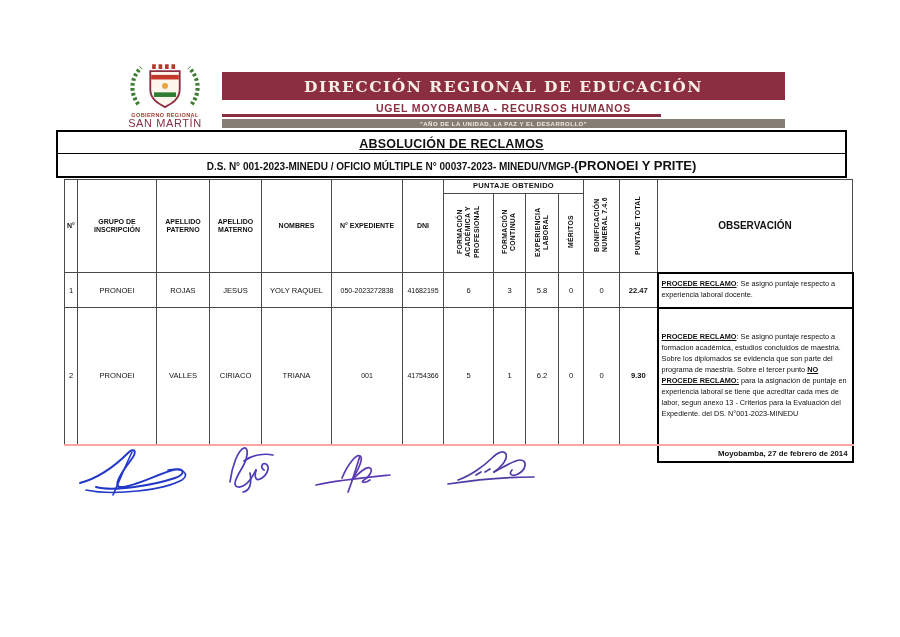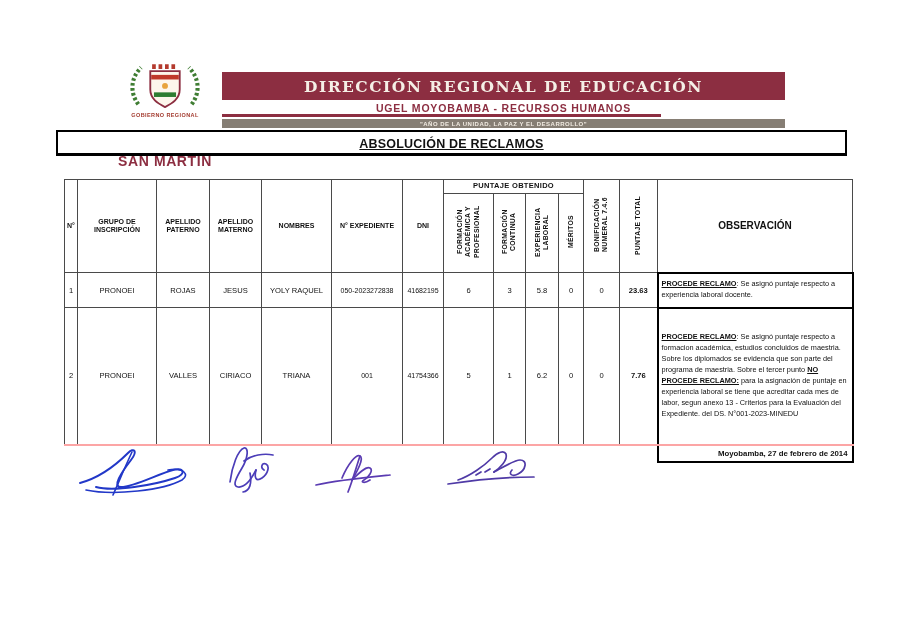--- a/index.html
+++ b/index.html
@@ -3,21 +3,21 @@
 <meta charset="utf-8">
 <style>
   html,body{margin:0;padding:0;background:#ffffff;}
   body{width:900px;height:637px;position:relative;overflow:hidden;
        font-family:"Liberation Sans",sans-serif;color:#111;}
   .abs{position:absolute;}
 
   
   .logo{left:118px;top:62px;width:94px;text-align:center;}
   .logo-org{font-size:5.5px;font-weight:bold;color:#a33b2f;letter-spacing:.4px;line-height:1.1;}
-  .logo-region{font-size:14px;font-weight:bold;color:#8c2e41;letter-spacing:.6px;line-height:1.05;margin-top:36px;}
+  .logo-region{font-size:11px;font-weight:normal;color:#8c2e41;letter-spacing:.6px;line-height:1.05;}
 
   .banner{left:222px;top:72px;width:563px;}
   .banner-top{background:#8c2e41;height:28px;display:flex;align-items:center;justify-content:center;}
   .banner-top span{color:#f5efe6;font-family:"DejaVu Serif",serif;font-weight:bold;
                    font-size:15.5px;letter-spacing:1.5px;white-space:nowrap;}
   .banner-mid{height:14px;display:flex;align-items:flex-end;justify-content:center;}
   .banner-mid span{color:#8c2e41;font-weight:bold;font-size:10.5px;letter-spacing:.8px;}
   .banner-rule{height:3px;background:#8c2e41;width:78%;}
   .banner-gray{margin-top:2px;background:#867e74;height:9px;display:flex;align-items:center;justify-content:center;}
   .banner-gray span{color:#f2ece3;font-weight:bold;font-size:6px;letter-spacing:.5px;}
@@ -83,20 +83,23 @@
   </div>
   <div class="banner-rule"></div>
   <div class="banner-gray">
     <span>"AÑO DE LA UNIDAD, LA PAZ Y EL DESARROLLO"</span>
   </div>
 </div>
 
 <div class="abs title-wrap">
   <div class="title-main">
     <span>ABSOLUCIÓN DE RECLAMOS</span>
+  </div>
+  <div class="title-sub">
+    <span class="pre">D.S. N° 001-2023-MINEDU / OFICIO MÚLTIPLE N° 00037-2023- MINEDU/VMGP-</span><span class="emph">(PRONOEI Y PRITE)</span>
   </div>
 </div>
 
 <div class="abs table-wrap">
 <table>
   <colgroup>
     <col style="width:13px">
         <col style="width:79px">
         <col style="width:53px">
         <col style="width:52px">
@@ -139,39 +142,39 @@
       <td>ROJAS</td>
       <td>JESUS</td>
       <td>YOLY RAQUEL</td>
       <td class="small">050-2023272838</td>
       <td class="small">41682195</td>
       <td>6</td>
       <td>3</td>
       <td>5.8</td>
       <td>0</td>
       <td>0</td>
-      <td class="total">23.63</td>
+      <td class="total">22.47</td>
       <td class="obs">
             <div class="obs-txt"><span class="run-bold-underline">PROCEDE RECLAMO</span><span class="run-normal">: Se asignó puntaje respecto a experiencia laboral docente.</span></div>
           </td>
     </tr>
     <tr class="r2">
       <td>2</td>
       <td>PRONOEI</td>
       <td>VALLES</td>
       <td>CIRIACO</td>
       <td>TRIANA</td>
       <td class="small">001</td>
       <td class="small">41754366</td>
       <td>5</td>
       <td>1</td>
       <td>6.2</td>
       <td>0</td>
       <td>0</td>
-      <td class="total">7.76</td>
+      <td class="total">9.30</td>
       <td class="obs">
             <div class="obs-txt"><span class="run-bold-underline">PROCEDE RECLAMO</span><span class="run-normal">: Se asignó puntaje  respecto a formacion académica, estudios concluidos de maestria. Sobre los diplomados se evidencia que son parte del programa de maestria. Sobre el tercer punto </span><span class="run-bold-underline">NO PROCEDE RECLAMO:</span><span class="run-normal"> para la asignación de puntaje en experiencia laboral se tiene que acreditar cada mes de labor, segun anexo 13  - Criterios para la Evaluación del Expediente. del DS. N°001-2023-MINEDU</span></div>
           </td>
     </tr>
     <tr class="date-row">
       <td colspan="13"></td>
       <td class="date-cell">Moyobamba, 27 de febrero de 2014</td>
     </tr>
   </tbody>
 </table>

